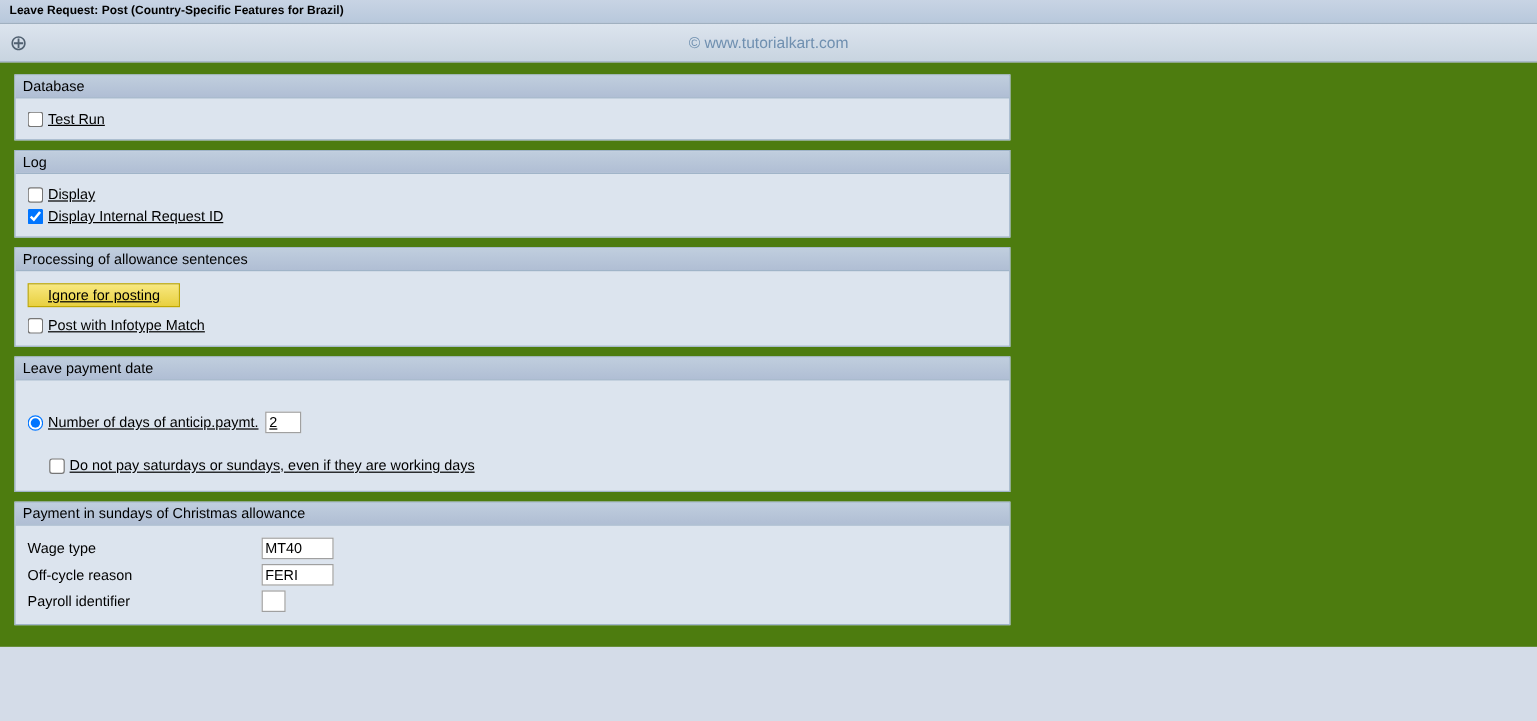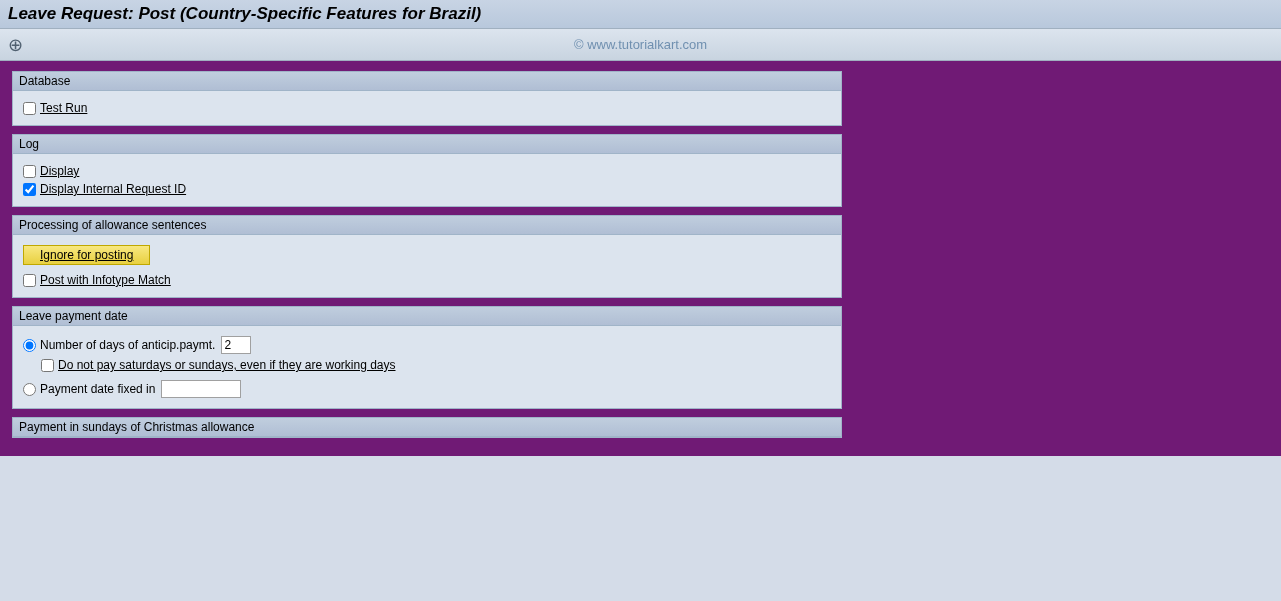--- a/index.html
+++ b/index.html
@@ -9,22 +9,21 @@
       background-color: #d4dce8;
       width: 1281px;
       min-height: 601px;
     }
 
     
     .title-bar {
       background: linear-gradient(to bottom, #c8d4e4, #b8c8dc);
       padding: 4px 8px;
       font-weight: bold;
-      font-style: italic;
-      font-size: 17px;
+      font-size: 10px;
       color: #000;
       border-bottom: 1px solid #a0b0c0;
     }
 
     
     .toolbar {
       background: linear-gradient(to bottom, #dce4ee, #c8d4e0);
       padding: 4px 8px;
       display: flex;
       align-items: center;
@@ -37,21 +36,21 @@
       left: 50%;
       transform: translateX(-50%);
       color: #7090b0;
       font-size: 13px;
       font-style: normal;
     }
 
     
     .main-content {
       padding: 10px 12px;
-      background-color: #701a75;
+      background-color: #4d7c0f;
     }
 
     
     .section-box {
       background-color: #dce4ee;
       border: 1px solid #a0b4c8;
       margin-bottom: 8px;
       width: 830px;
     }
     .section-header {
@@ -79,21 +78,22 @@
     .checkbox-row label {
       font-size: 12px;
       color: #000;
       text-decoration: underline;
     }
 
     
     .radio-row {
       display: flex;
       align-items: center;
-      margin: 4px 0;
+      margin: 20px 0;
+      text-decoration: underline;
     }
     .radio-row input[type="radio"] {
       margin-right: 4px;
       width: 13px;
       height: 13px;
     }
     .radio-row label {
       font-size: 12px;
       color: #000;
     }
@@ -214,27 +214,36 @@
       <div class="radio-row">
         <input type="radio" name="paymentOption" id="numDays" checked="" style="">
         <label for="numDays" style="margin-right: 6px;">Number of days of anticip.paymt.</label>
         <input type="text" class="sap-input input-small" value="2" style="">
       </div>
       <div class="checkbox-row" style="margin-left: 18px;">
         <input type="checkbox" id="noSaturdays" style="">
         <label for="noSaturdays">Do not pay saturdays or sundays, even if they are working days</label>
       </div>
       <div style="margin-top: 8px;"></div>
-      <div class="radio-row">
-        <input type="radio" name="paymentOption" id="paymentFixed" style="">
-        <label for="paymentFixed" style="margin-right: 6px;">Payment date fixed in</label>
-        <input type="text" class="sap-input input-date" style="">
-      </div>
     </div>
   </div>
 
   <div class="section-box">
     <div class="section-header">
       <span>Payment in sundays of Christmas allowance</span>
     </div>
+    <div class="section-body">
+      <div class="form-row">
+        <span class="form-label">Wage type</span>
+        <input type="text" class="sap-input input-medium" value="MT40" style="">
+      </div>
+      <div class="form-row">
+        <span class="form-label">Off-cycle reason</span>
+        <input type="text" class="sap-input input-medium" value="FERI" style="">
+      </div>
+      <div class="form-row">
+        <span class="form-label">Payroll identifier</span>
+        <input type="text" class="sap-input input-tiny" style="">
+      </div>
+    </div>
   </div>
 
 </div>
 
 </body></html>

